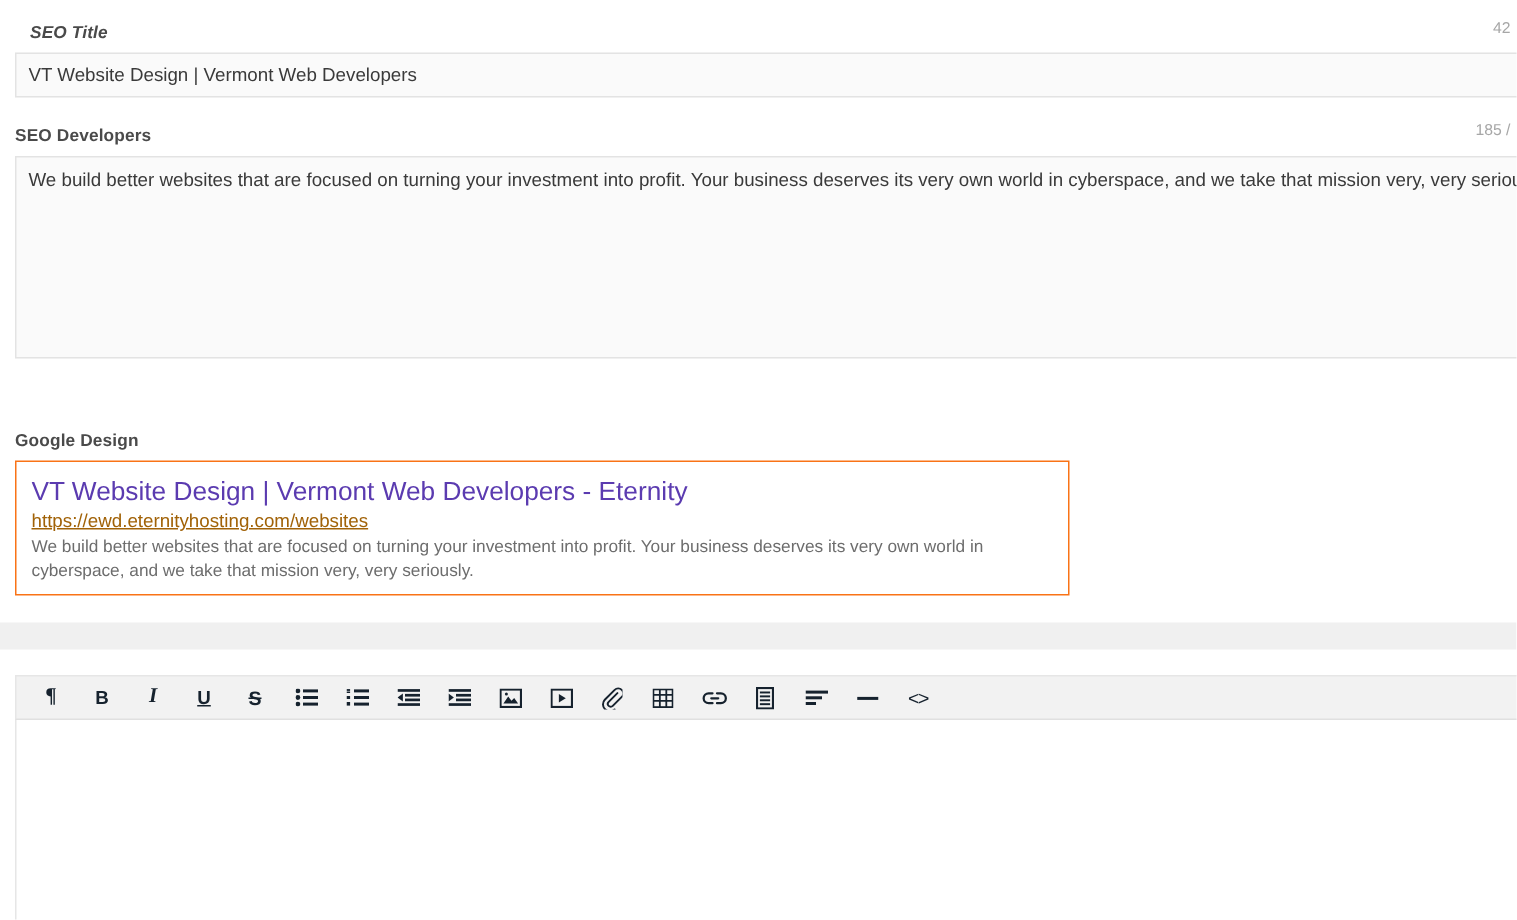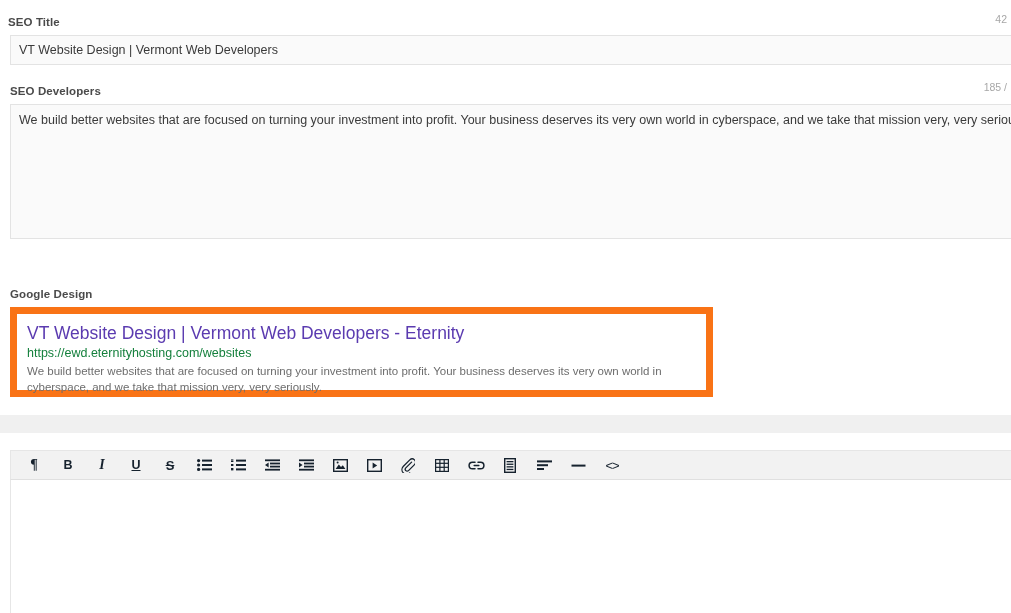--- a/index.html
+++ b/index.html
@@ -75,41 +75,42 @@
     font-weight: bold;
     color: #4a4a4a;
   }
   #google-preview-box {
     box-sizing: border-box;
     position: absolute;
     left: 10px;
     top: 307px;
     width: 703px;
     height: 90px;
-    border: 7px solid #f97316;
+    border: 1px solid #f97316;
     background: #ffffff;
     padding: 9px 10px 8px 10px;
   }
   .gp-title {
     display: block;
     font-family: "Liberation Sans", sans-serif;
     font-size: 17.5px;
     line-height: 21px;
     color: #5b3bb0;
     white-space: nowrap;
     overflow: hidden;
     text-decoration: none;
   }
   .gp-url {
     display: block;
     font-size: 12.5px;
     line-height: 17px;
-    color: #15803d;
+    color: #a16207;
     margin-top: 1px;
     white-space: nowrap;
+    text-decoration: underline;
   }
   .gp-desc {
     display: block;
     font-size: 11.5px;
     line-height: 15.5px;
     color: #6d6d6d;
     margin-top: 2px;
     width: 672px;
   }
 
@@ -172,21 +173,21 @@
     height: 150px;
     background: #ffffff;
     border: 1px solid #e6e6e6;
     border-top: 0;
   }
 </style>
 </head>
 <body>
 
 <div>
-  <div style="position:absolute;left:8px;top:12px;">
+  <div style="position:absolute;left:20px;top:12px;font-style:italic;">
     <span class="field-label">SEO Title</span>
   </div>
   <div class="counter" style="right:4px;top:13px;">42</div>
   <input class="seo-input" style="top: 35px;" type="text" value="VT Website Design | Vermont Web Developers">
 </div>
 
 <div>
   <div style="position:absolute;left:10px;top:81px;">
     <span class="field-label">SEO Developers</span>
   </div>

